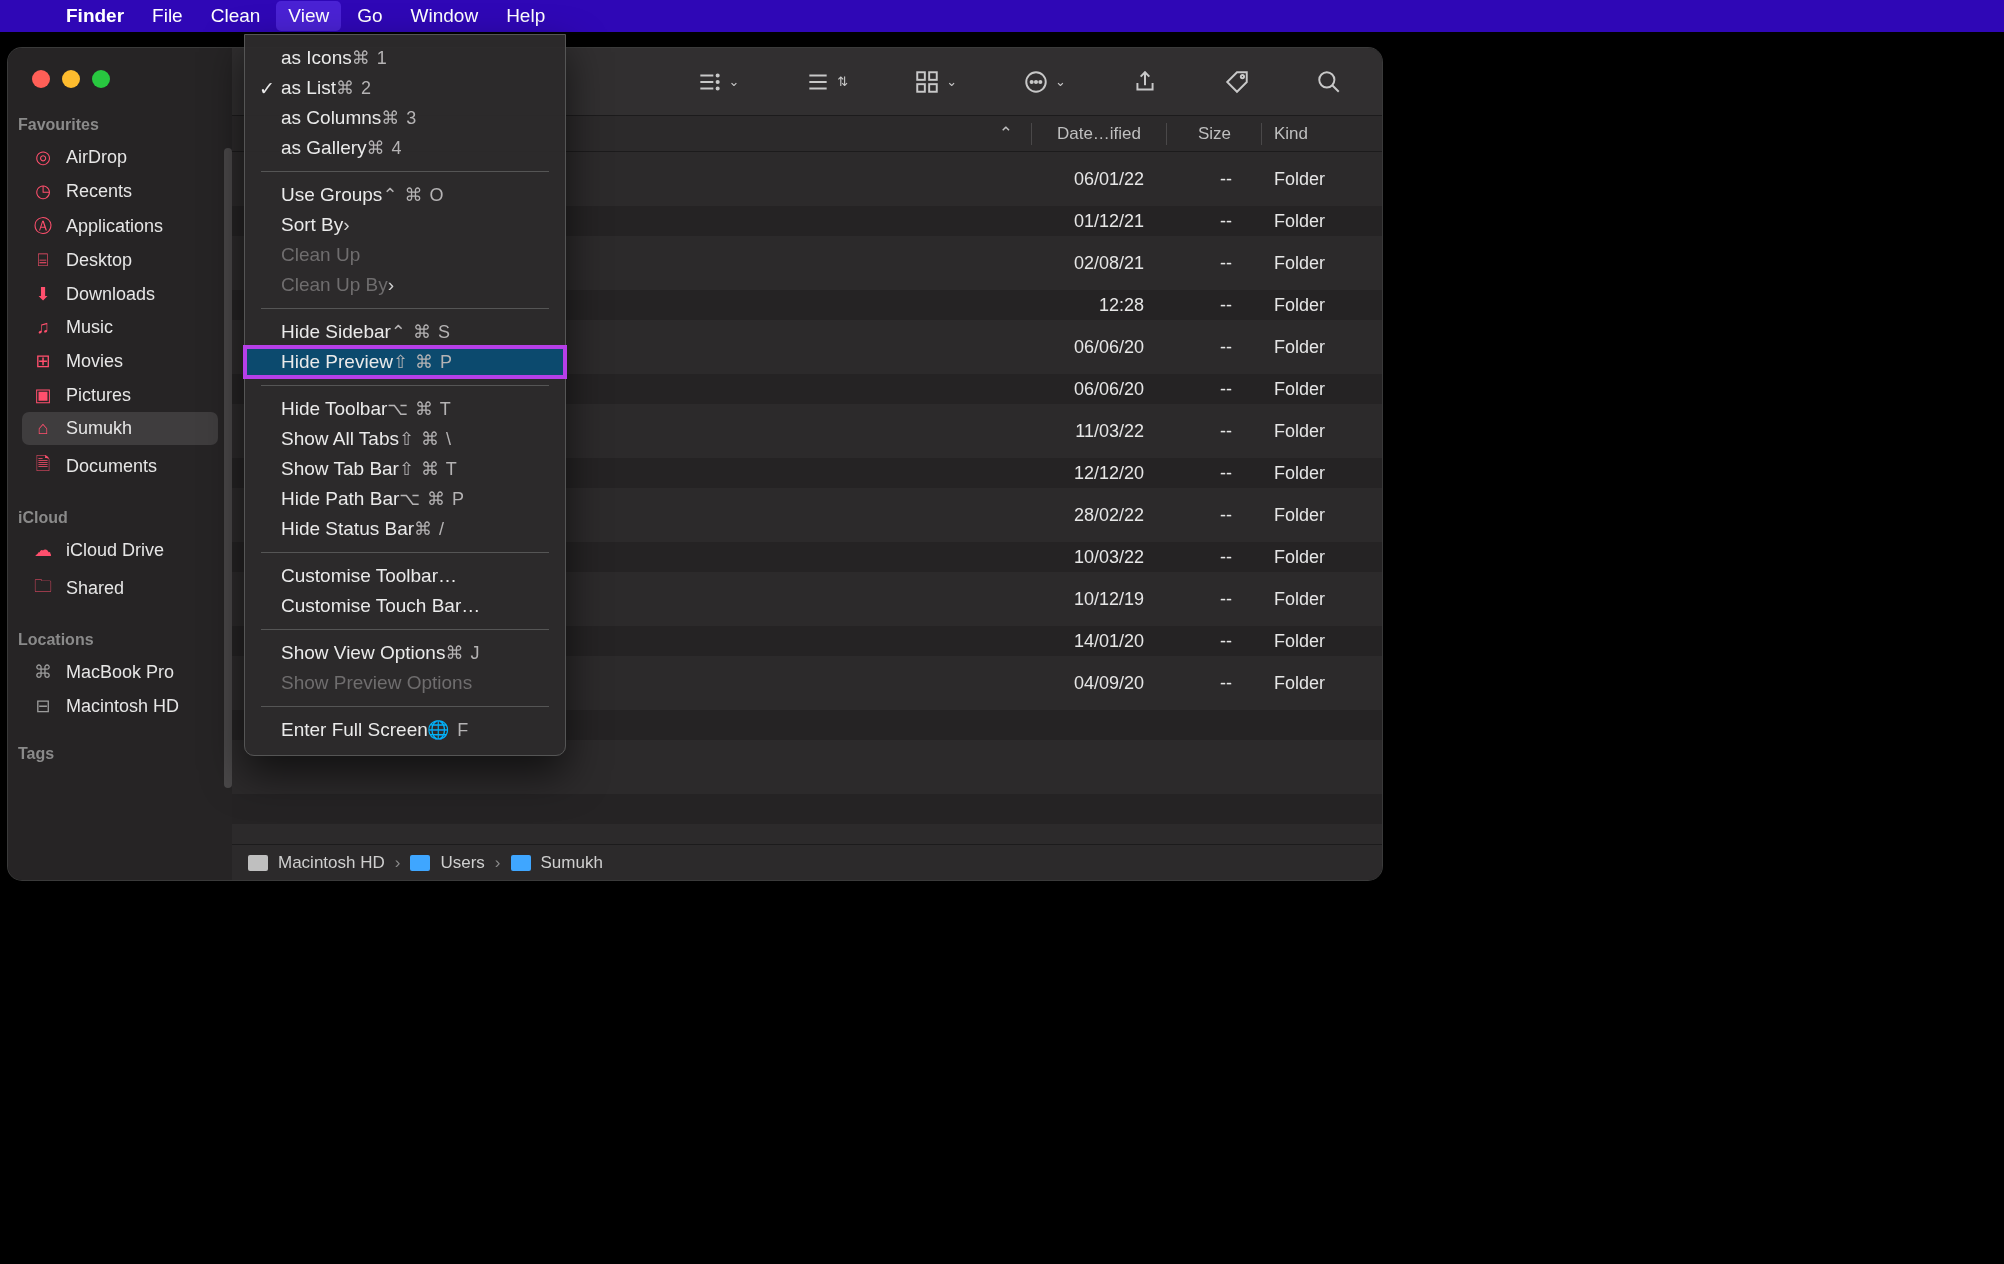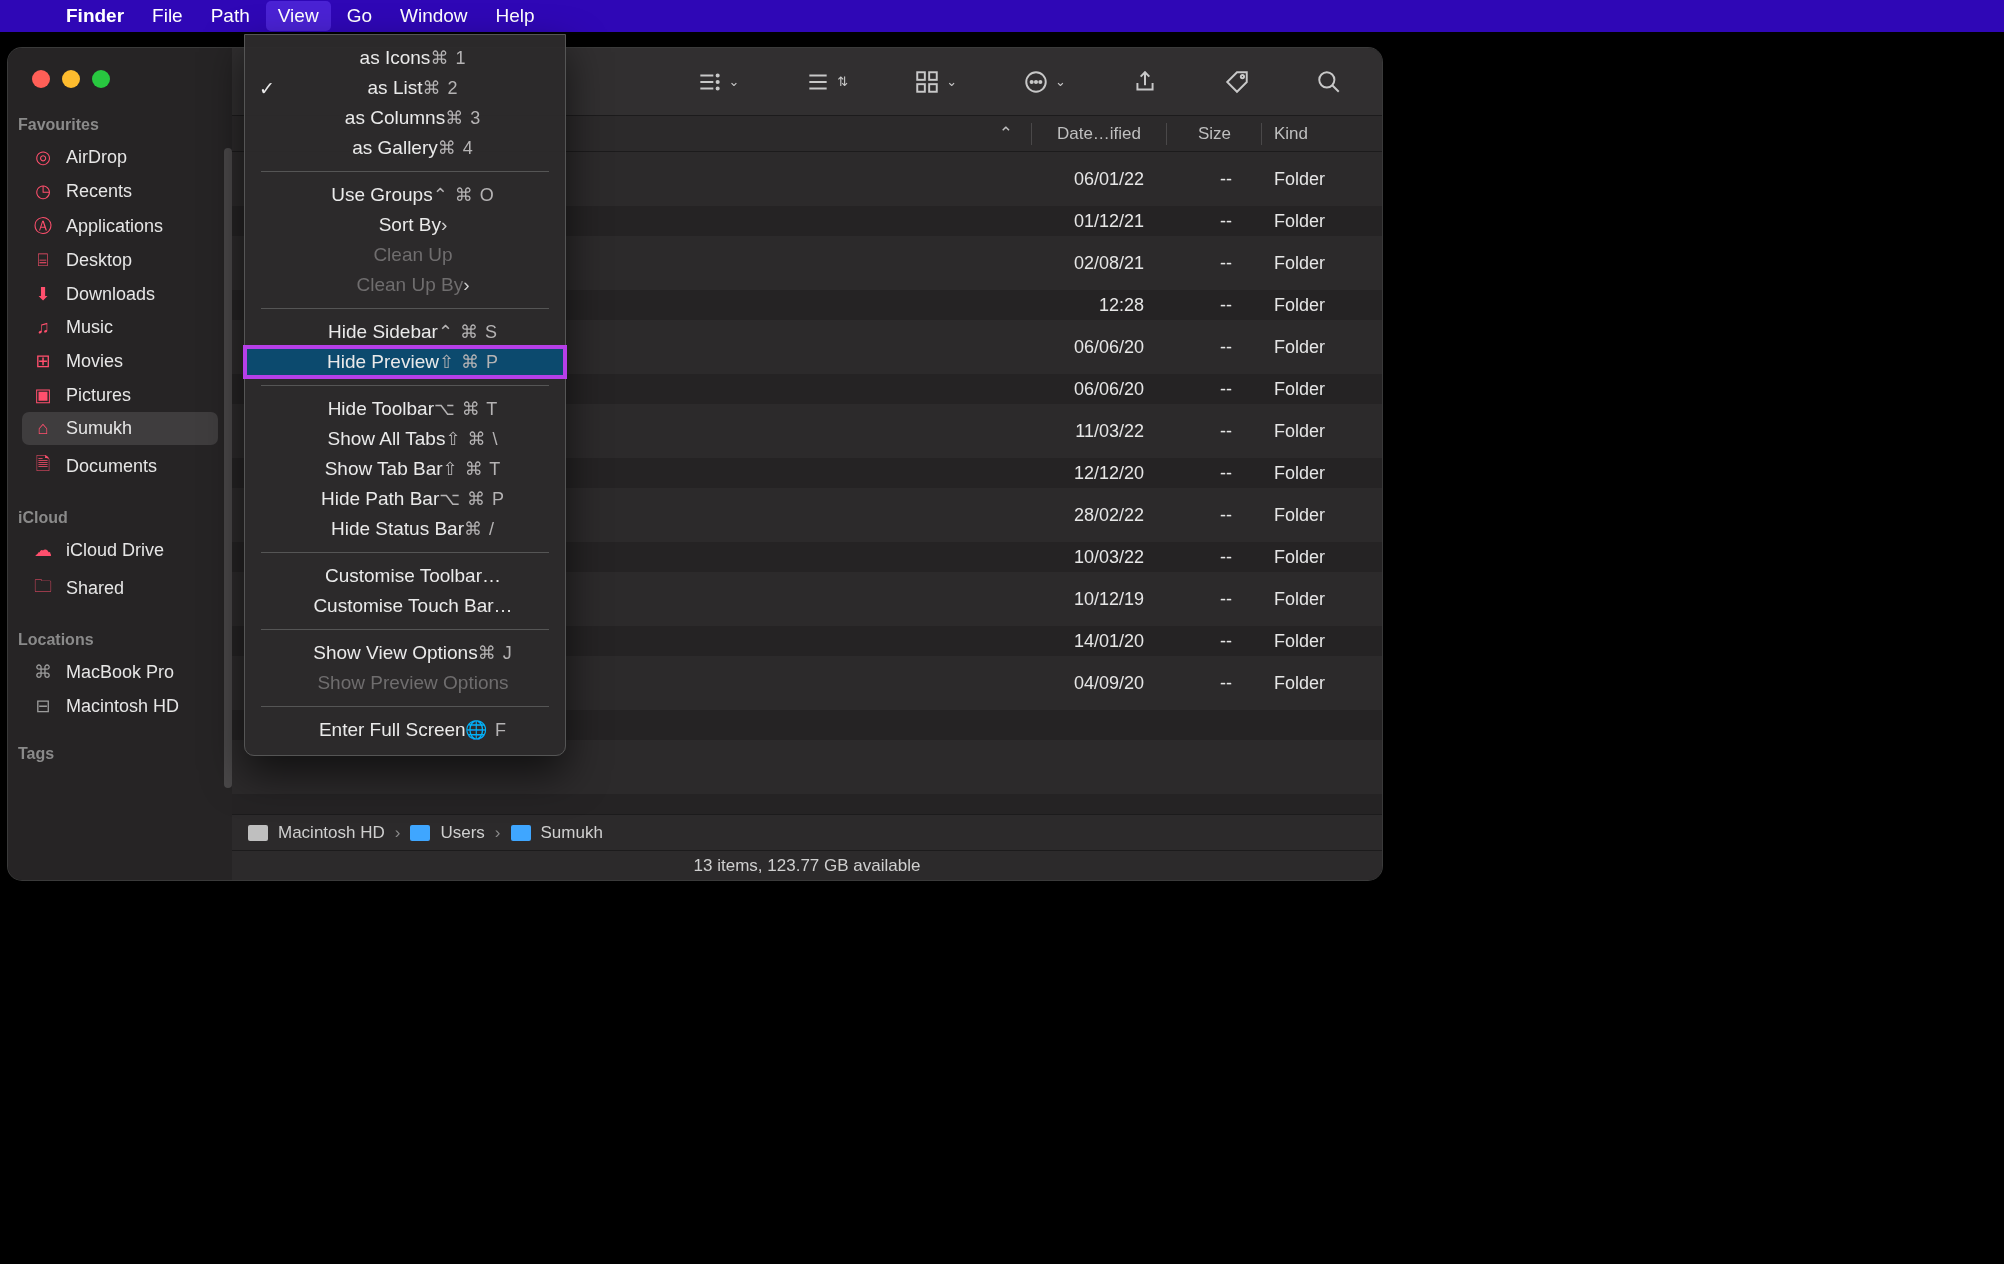--- a/index.html
+++ b/index.html
@@ -49,40 +49,40 @@
 .row .col-kind{}
 
 .pathbar { height:36px; background:#2c2a2b; display:flex; align-items:center; gap:10px; padding:0 16px; font-size:17px; color:#cfcfcf; border-top:1px solid #1c1b1c;}
 .path-icon{width:20px;height:16px;border-radius:2px;display:inline-block}
 .hd{background:#bfbfbf}
 .fld{background:#3fa6ff}
 .statusbar { height:30px; background:#2c2a2b; display:flex; align-items:center; justify-content:center; font-size:17px; color:#cfcfcf; border-top:1px solid #1c1b1c;}
 
 
 .menu { position:absolute; top:34px; left:244px; width:322px; background:rgba(44,42,43,0.97); border:1px solid #555; border-radius:0 0 10px 10px; padding:8px 0 10px 0; box-shadow:0 18px 40px rgba(0,0,0,.6); }
-.menu-item { display:flex; align-items:center; justify-content:center; padding:4px 20px 4px 36px; font-size:19px; color:#eaeaea; position:relative; }
+.menu-item { display:flex; align-items:center; justify-content:flex-start; padding:4px 20px 4px 36px; font-size:19px; color:#eaeaea; position:relative; }
 .menu-item .check{position:absolute;left:14px}
 .menu-item.disabled{color:#6f6d6e}
 .menu-item .sc{color:#b5b3b4;font-size:18px;letter-spacing:1px}
 .menu-sep{height:1px;background:#555;margin:8px 16px}
 .menu-item.highlight{outline:4px solid #b63fe8; outline-offset:-2px; background:#0c4a6e;}
 .menu-item .arrow{color:#cfcfcf}
 
 .scrollbar-track{position:absolute; left:216px; top:100px; width:10px; height:760px; background:transparent;}
 .scrollbar-thumb{width:8px; height:640px; background:#4a4849; border-radius:4px;}
 </style>
 </head>
 <body>
 
 <div class="menubar">
   <span class="apple"></span>
   <span id="mb-items" style="display: flex; gap: 4px; align-items: center;">
       <span class="item app">Finder</span>
       <span class="item">File</span>
-      <span class="item">Path</span>
+      <span class="item">Clean</span>
       <span class="item open">View</span>
       <span class="item">Go</span>
       <span class="item">Window</span>
       <span class="item">Help</span>
     </span>
 </div>
 
 <div class="window">
 
   <div class="sidebar">
@@ -365,23 +365,20 @@
     <div class="pathbar" id="pathbar">
         <span class="path-icon hd"></span>
         <span>Macintosh HD</span>
         <span style="color: rgb(138, 138, 138);">›</span>
         <span class="path-icon fld"></span>
         <span>Users</span>
         <span style="color: rgb(138, 138, 138);">›</span>
         <span class="path-icon fld"></span>
         <span>Sumukh</span>
       </div>
-    <div class="statusbar">
-        <span>13 items, 123.77 GB available</span>
-      </div>
   </div>
 
   <div class="scrollbar-track">
       <div class="scrollbar-thumb"></div>
     </div>
 </div>
 
 <div class="menu" id="viewmenu">
     <div class="menu-item">
       <span>as Icons</span>

